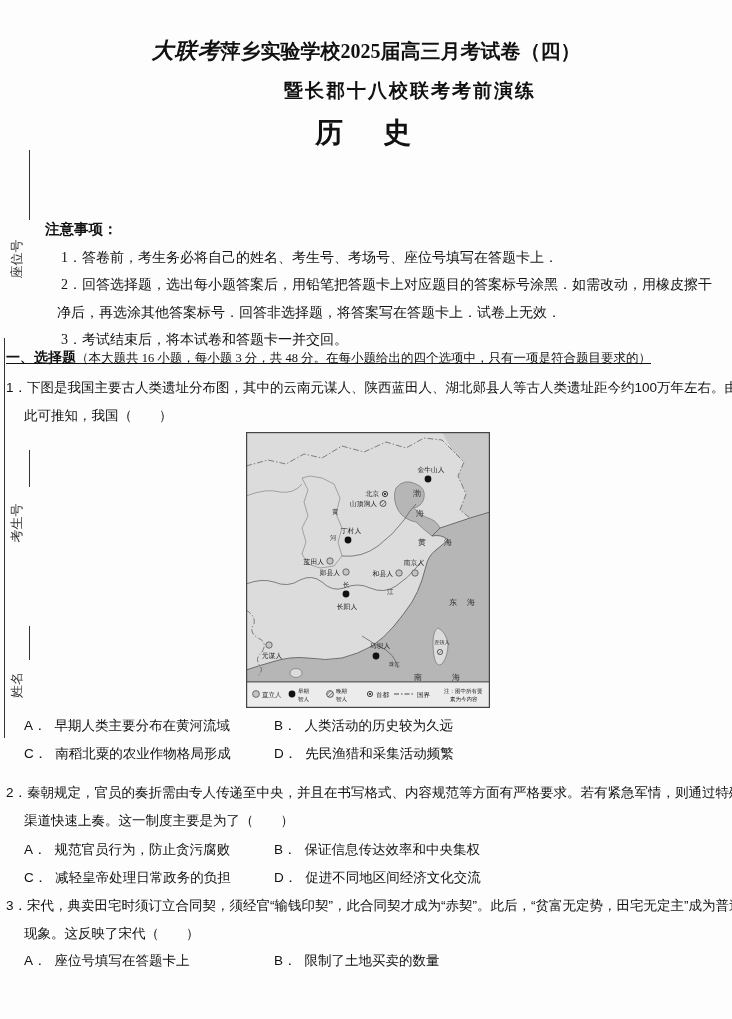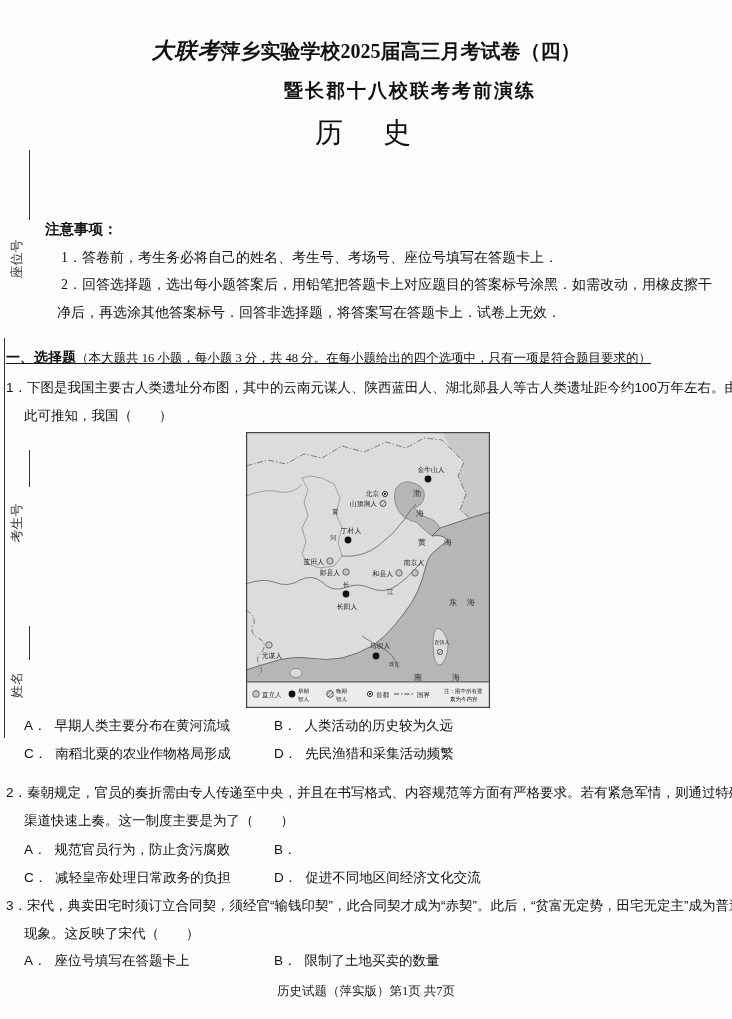--- a/index.html
+++ b/index.html
@@ -20,21 +20,21 @@
     position:absolute;width:80px;height:18px;line-height:18px;
     transform:rotate(-90deg);
     font-size:13px;color:#333;text-align:center;
     font-family:"Liberation Serif","DejaVu Serif",serif;
   }
 
   
   .hdr1{top:36px;font-size:20px;font-weight:600;}
   .brand{font-weight:900;font-style:italic;font-size:22px;letter-spacing:1px;}
   .hdr2{top:78px;font-size:19px;font-weight:600;letter-spacing:2px;margin-left:44px;}
-  .subject{top:114px;font-size:28px;font-weight:400;letter-spacing:6px;}
+  .subject{top:114px;font-size:28px;font-weight:700;letter-spacing:6px;}
   .byline{top:170px;font-size:14px;font-weight:700;}
 
   
   .notice{left:45px;top:205px;width:676px;font-size:14px;line-height:27.5px;margin-top:11px;}
   .notice-label{font-weight:700;font-size:14.5px;}
   .notice-item{padding-left:12px;text-indent:4px;}
 
   
   .section{left:6px;top:347px;width:724px;font-size:12.5px;line-height:20px;white-space:nowrap;text-decoration:underline;}
   .section b{font-size:14px;font-family:"Liberation Sans","DejaVu Sans",sans-serif;}
@@ -72,20 +72,21 @@
   <div class="abs center hdr1">
     <span class="brand">大联考</span><span>萍乡实验学校2025届高三月考试卷（四）</span>
   </div>
   <div class="abs center hdr2">暨长郡十八校联考考前演练</div>
   <div class="abs center subject hei">历　史</div>
 
   <div class="abs notice">
     <div class="notice-label hei">注意事项：</div>
     <div class="notice-item">1．答卷前，考生务必将自己的姓名、考生号、考场号、座位号填写在答题卡上．</div>
     <div class="notice-item">2．回答选择题，选出每小题答案后，用铅笔把答题卡上对应题目的答案标号涂黑．如需改动，用橡皮擦干净后，再选涂其他答案标号．回答非选择题，将答案写在答题卡上．试卷上无效．</div>
+    <div class="notice-item">3．考试结束后，将本试卷和答题卡一并交回。</div>
   </div>
 
   <div class="abs section">
     <b>一、选择题</b><span>（本大题共 16 小题，每小题 3 分，共 48 分。在每小题给出的四个选项中，只有一项是符合题目要求的）</span>
   </div>
 
   <div class="abs stem hei" style="top:374px;">
     <span>1．</span><span>下图是我国主要古人类遗址分布图，其中的云南元谋人、陕西蓝田人、湖北郧县人等古人类遗址距今约100万年左右。由此可推知，我国（　　）</span>
   </div>
 
@@ -229,20 +230,21 @@
     <span>2．</span><span>秦朝规定，官员的奏折需由专人传递至中央，并且在书写格式、内容规范等方面有严格要求。若有紧急军情，则通过特殊渠道快速上奏。这一制度主要是为了（　　）</span>
   </div>
   <div class="abs opts hei" style="top:836px;">
     <div class="opt-row">
       <div class="opt first">
           <span class="lab">A．</span>
           <span>规范官员行为，防止贪污腐败</span>
         </div>
       <div class="opt">
           <span class="lab">B．</span>
+          <span>保证信息传达效率和中央集权</span>
         </div>
     </div>
     <div class="opt-row">
       <div class="opt first">
           <span class="lab">C．</span>
           <span>减轻皇帝处理日常政务的负担</span>
         </div>
       <div class="opt">
           <span class="lab">D．</span>
           <span>促进不同地区间经济文化交流</span>
@@ -259,15 +261,14 @@
           <span class="lab">A．</span>
           <span>座位号填写在答题卡上</span>
         </div>
       <div class="opt">
           <span class="lab">B．</span>
           <span>限制了土地买卖的数量</span>
         </div>
     </div>
   </div>
 
-  <div class="abs center footer">历史试题（萍实版）第1页 共7页</div>
 
 </div>
 
 </body></html>

